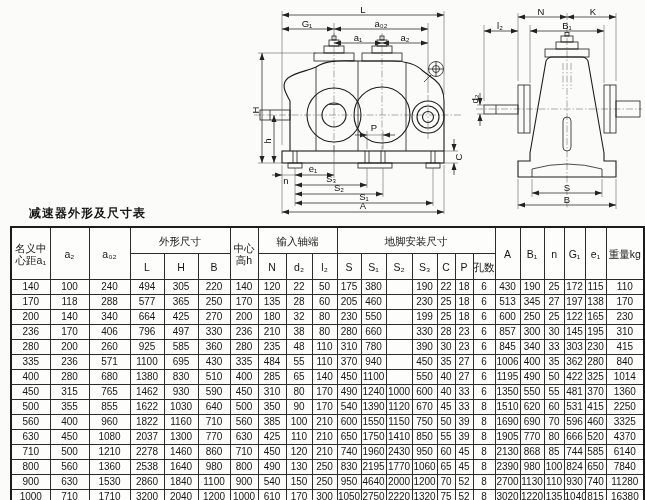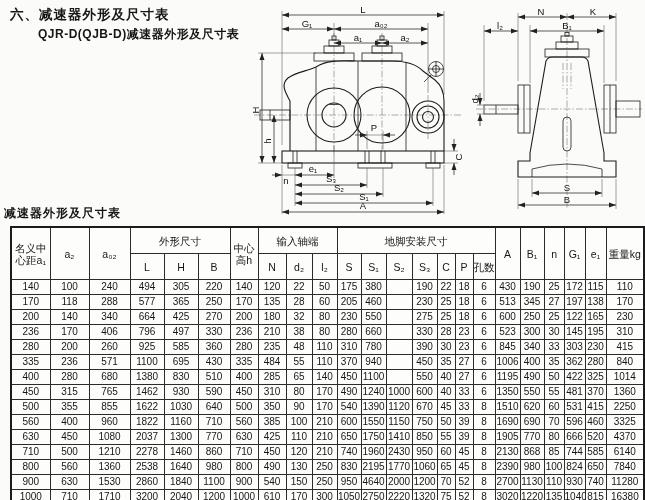--- a/index.html
+++ b/index.html
@@ -1,40 +1,38 @@
 <!DOCTYPE html>
 <html><head>
 <meta charset="utf-8">
 <style>
   html,body{margin:0;padding:0;}
   body{width:645px;height:500px;background:#fbfbf9;font-family:"Liberation Sans",sans-serif;color:#161616;position:relative;overflow:hidden;}
   .page{position:absolute;left:0;top:0;width:645px;height:500px;}
   .title{position:absolute;left:10px;top:6px;font-size:13.5px;font-weight:bold;letter-spacing:1px;}
   .subtitle{position:absolute;left:38px;top:26px;font-size:12px;font-weight:bold;letter-spacing:0.5px;}
-  .tcaption{position:absolute;left:4px;top:205px;font-size:12px;font-weight:bold;letter-spacing:1px;}
+  .tcaption{position:absolute;left:29px;top:205px;font-size:12px;font-weight:bold;letter-spacing:1px;}
   svg{position:absolute;}
   .ol{stroke:#1e1e1e;stroke-width:1.1;fill:none;}
   .ol2{stroke:#1e1e1e;stroke-width:0.8;fill:none;}
   .cl{stroke:#666;stroke-width:0.55;stroke-dasharray:7 2 1.5 2;fill:none;}
   .ext{stroke:#555;stroke-width:0.55;fill:none;}
   .dl{stroke:#333;stroke-width:0.8;fill:none;}
   .dt{font-family:"Liberation Sans",sans-serif;font-size:9.5px;fill:#111;text-anchor:middle;}
   table.dim{position:absolute;left:10px;top:226px;width:633px;border-collapse:collapse;table-layout:fixed;border:2px solid #1c1c1c;background:#fdfdfc;}
   table.dim th,table.dim td{border:1px solid #2b2b2b;text-align:center;vertical-align:middle;padding:0;overflow:hidden;}
   table.dim th{font-size:10.5px;font-weight:normal;height:25px;line-height:12px;}
   table.dim td{font-size:10px;height:14px;line-height:14px;}
   th.ml{white-space:pre-line;font-size:10px;line-height:12px;}
 </style>
 </head>
 <body>
 
 <div class="page">
 
-  <div class="title">六、减速器外形及尺寸表</div>
-  <div class="subtitle">QJR-D(QJB-D)减速器外形及尺寸表</div>
 
   <svg viewBox="0 0 224 210" style="left:246px;top:5px;width:224px;height:210px">
     <defs>
       <marker id="mA" viewBox="0 0 8 6" markerWidth="8" markerHeight="6" refX="7.5" refY="3" orient="auto-start-reverse" markerUnits="userSpaceOnUse">
         <path d="M0.5,0.5 L7.5,3 L0.5,5.5 Z" fill="#222"></path>
       </marker>
     </defs>
 
     <path class="cl" d="M8,110 H216"></path>
       <path class="cl" d="M88,28 V150"></path>
@@ -307,21 +305,21 @@
           <td>664</td>
           <td>425</td>
           <td>270</td>
           <td>200</td>
           <td>180</td>
           <td>32</td>
           <td>80</td>
           <td>230</td>
           <td>550</td>
           <td></td>
-          <td>275</td>
+          <td>199</td>
           <td>25</td>
           <td>18</td>
           <td>6</td>
           <td>600</td>
           <td>250</td>
           <td>25</td>
           <td>122</td>
           <td>165</td>
           <td>230</td>
         </tr>
@@ -336,21 +334,21 @@
           <td>210</td>
           <td>38</td>
           <td>80</td>
           <td>280</td>
           <td>660</td>
           <td></td>
           <td>330</td>
           <td>28</td>
           <td>23</td>
           <td>6</td>
-          <td>523</td>
+          <td>857</td>
           <td>300</td>
           <td>30</td>
           <td>145</td>
           <td>195</td>
           <td>310</td>
         </tr>
         <tr>
           <td>280</td>
           <td>200</td>
           <td>260</td>

